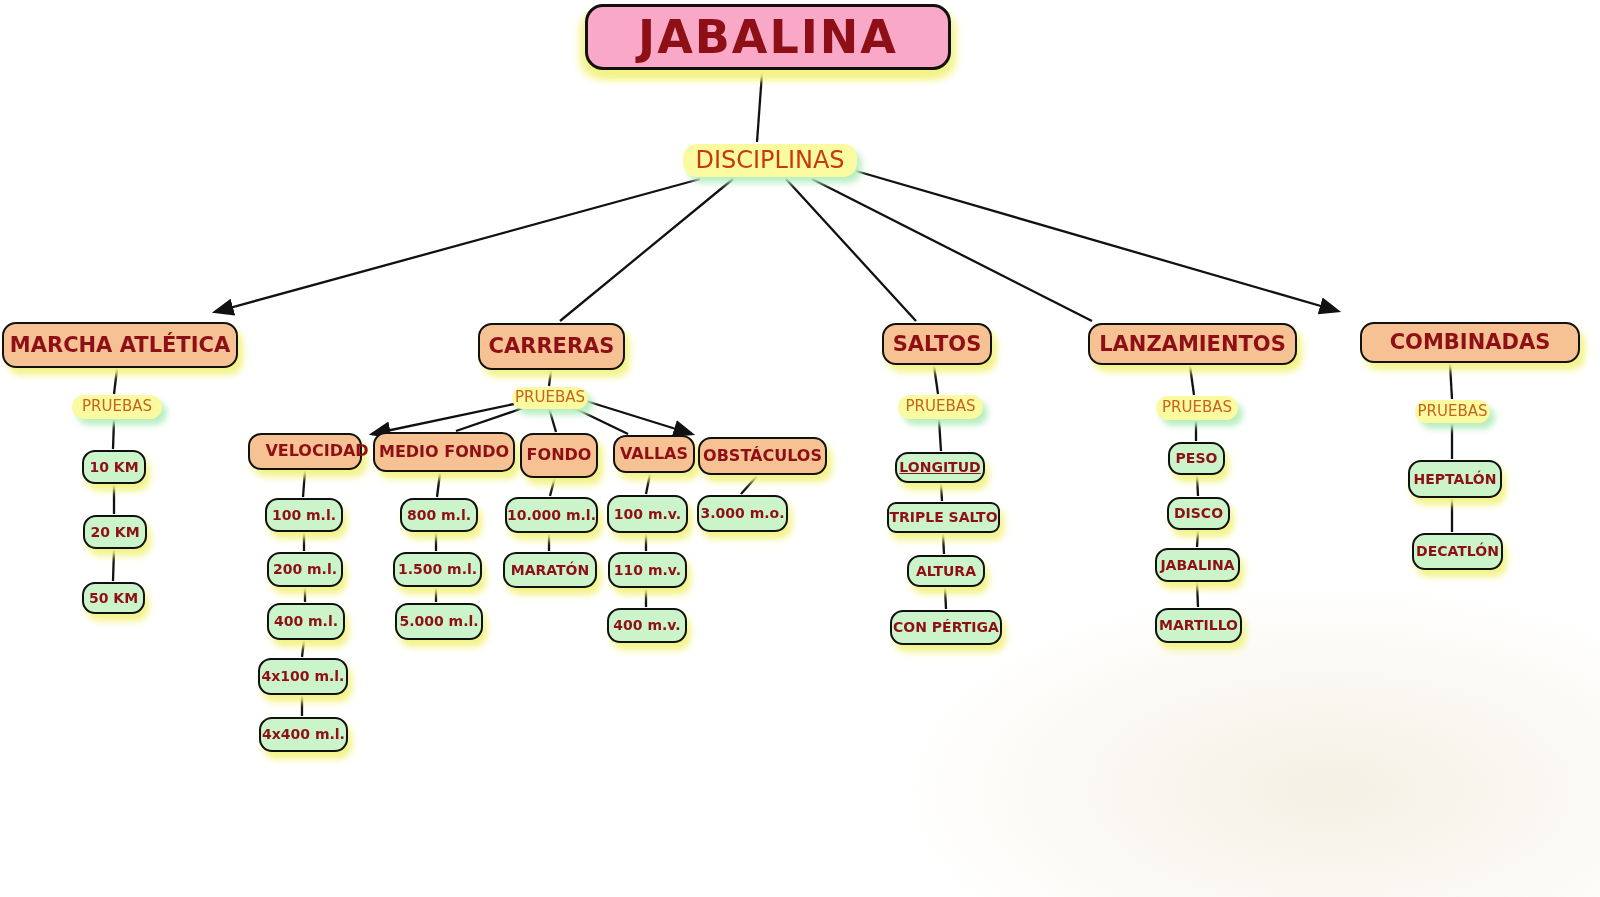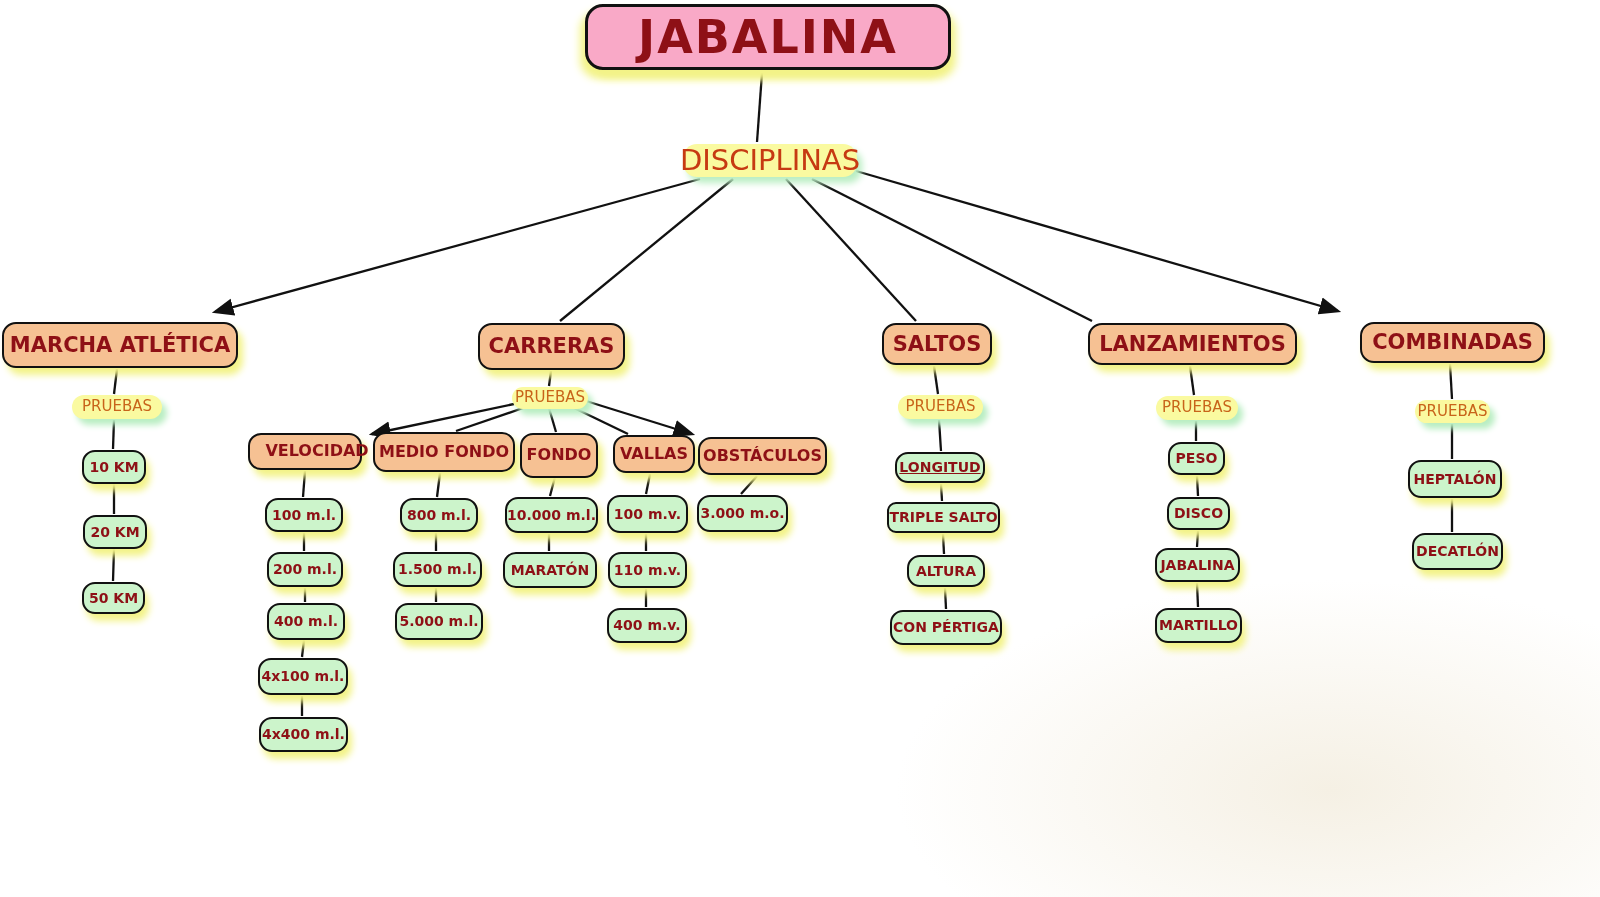--- a/index.html
+++ b/index.html
@@ -15,21 +15,21 @@
     position:absolute;z-index:2;display:flex;align-items:center;justify-content:center;
     box-sizing:border-box;text-align:center;font-weight:bold;line-height:1.05;
   }
   .title{
     background:var(--title-bg,#f9a9c7);color:var(--dark-red,#8e1016);
     border:3px solid var(--border,#111);border-radius:18px;font-size:46px;letter-spacing:2px;
     box-shadow:-5px 8px 8px var(--shadow-yellow,#f3f388),5px 8px 8px var(--shadow-yellow,#f3f388);
   }
   .rootpill{
     background:var(--pill-bg,#fafaa0);color:var(--orange-red,#c63a12);
-    border:none;border-radius:14px;font-size:29px;font-weight:normal;
+    border:none;border-radius:14px;font-size:24px;font-weight:normal;
     box-shadow:5px 6px 7px var(--shadow-green,#b9eec2);
   }
   .cat{
     background:var(--cat-bg,#f6c193);color:var(--dark-red,#8e1016);
     border:2.5px solid var(--border,#111);border-radius:14px;font-size:21px;
     box-shadow:5px 7px 7px var(--shadow-yellow,#f3f388);
   }
   .subcat{
     background:var(--cat-bg,#f6c193);color:var(--dark-red,#8e1016);
     border:2.5px solid var(--border,#111);border-radius:13px;font-size:16px;
@@ -160,18 +160,18 @@
   <div class="node leaf" style="left:907px;top:555px;width:78px;height:32px;">ALTURA</div>
   <div class="node leaf" style="left:890px;top:610px;width:112px;height:35px;">CON PÉRTIGA</div>
 
   <div class="node cat" style="left:1088px;top:323px;width:209px;height:42px;">LANZAMIENTOS</div>
   <div class="node pill" style="left:1156px;top:396px;width:82px;height:24px;">PRUEBAS</div>
   <div class="node leaf" style="left:1168px;top:442px;width:57px;height:33px;">PESO</div>
   <div class="node leaf" style="left:1167px;top:497px;width:63px;height:33px;">DISCO</div>
   <div class="node leaf" style="left:1155px;top:548px;width:85px;height:34px;">JABALINA</div>
   <div class="node leaf" style="left:1155px;top:608px;width:87px;height:35px;">MARTILLO</div>
 
-  <div class="node cat" style="left:1360px;top:322px;width:185px;height:41px;">COMBINADAS</div>
+  <div class="node cat" style="left:1360px;top:322px;width:220px;height:41px;">COMBINADAS</div>
   <div class="node pill" style="left:1415px;top:400px;width:75px;height:23px;">PRUEBAS</div>
   <div class="node leaf" style="left:1408px;top:460px;width:94px;height:38px;">HEPTALÓN</div>
   <div class="node leaf" style="left:1412px;top:533px;width:91px;height:37px;">DECATLÓN</div>
 
 </div>
 
 </body></html>

